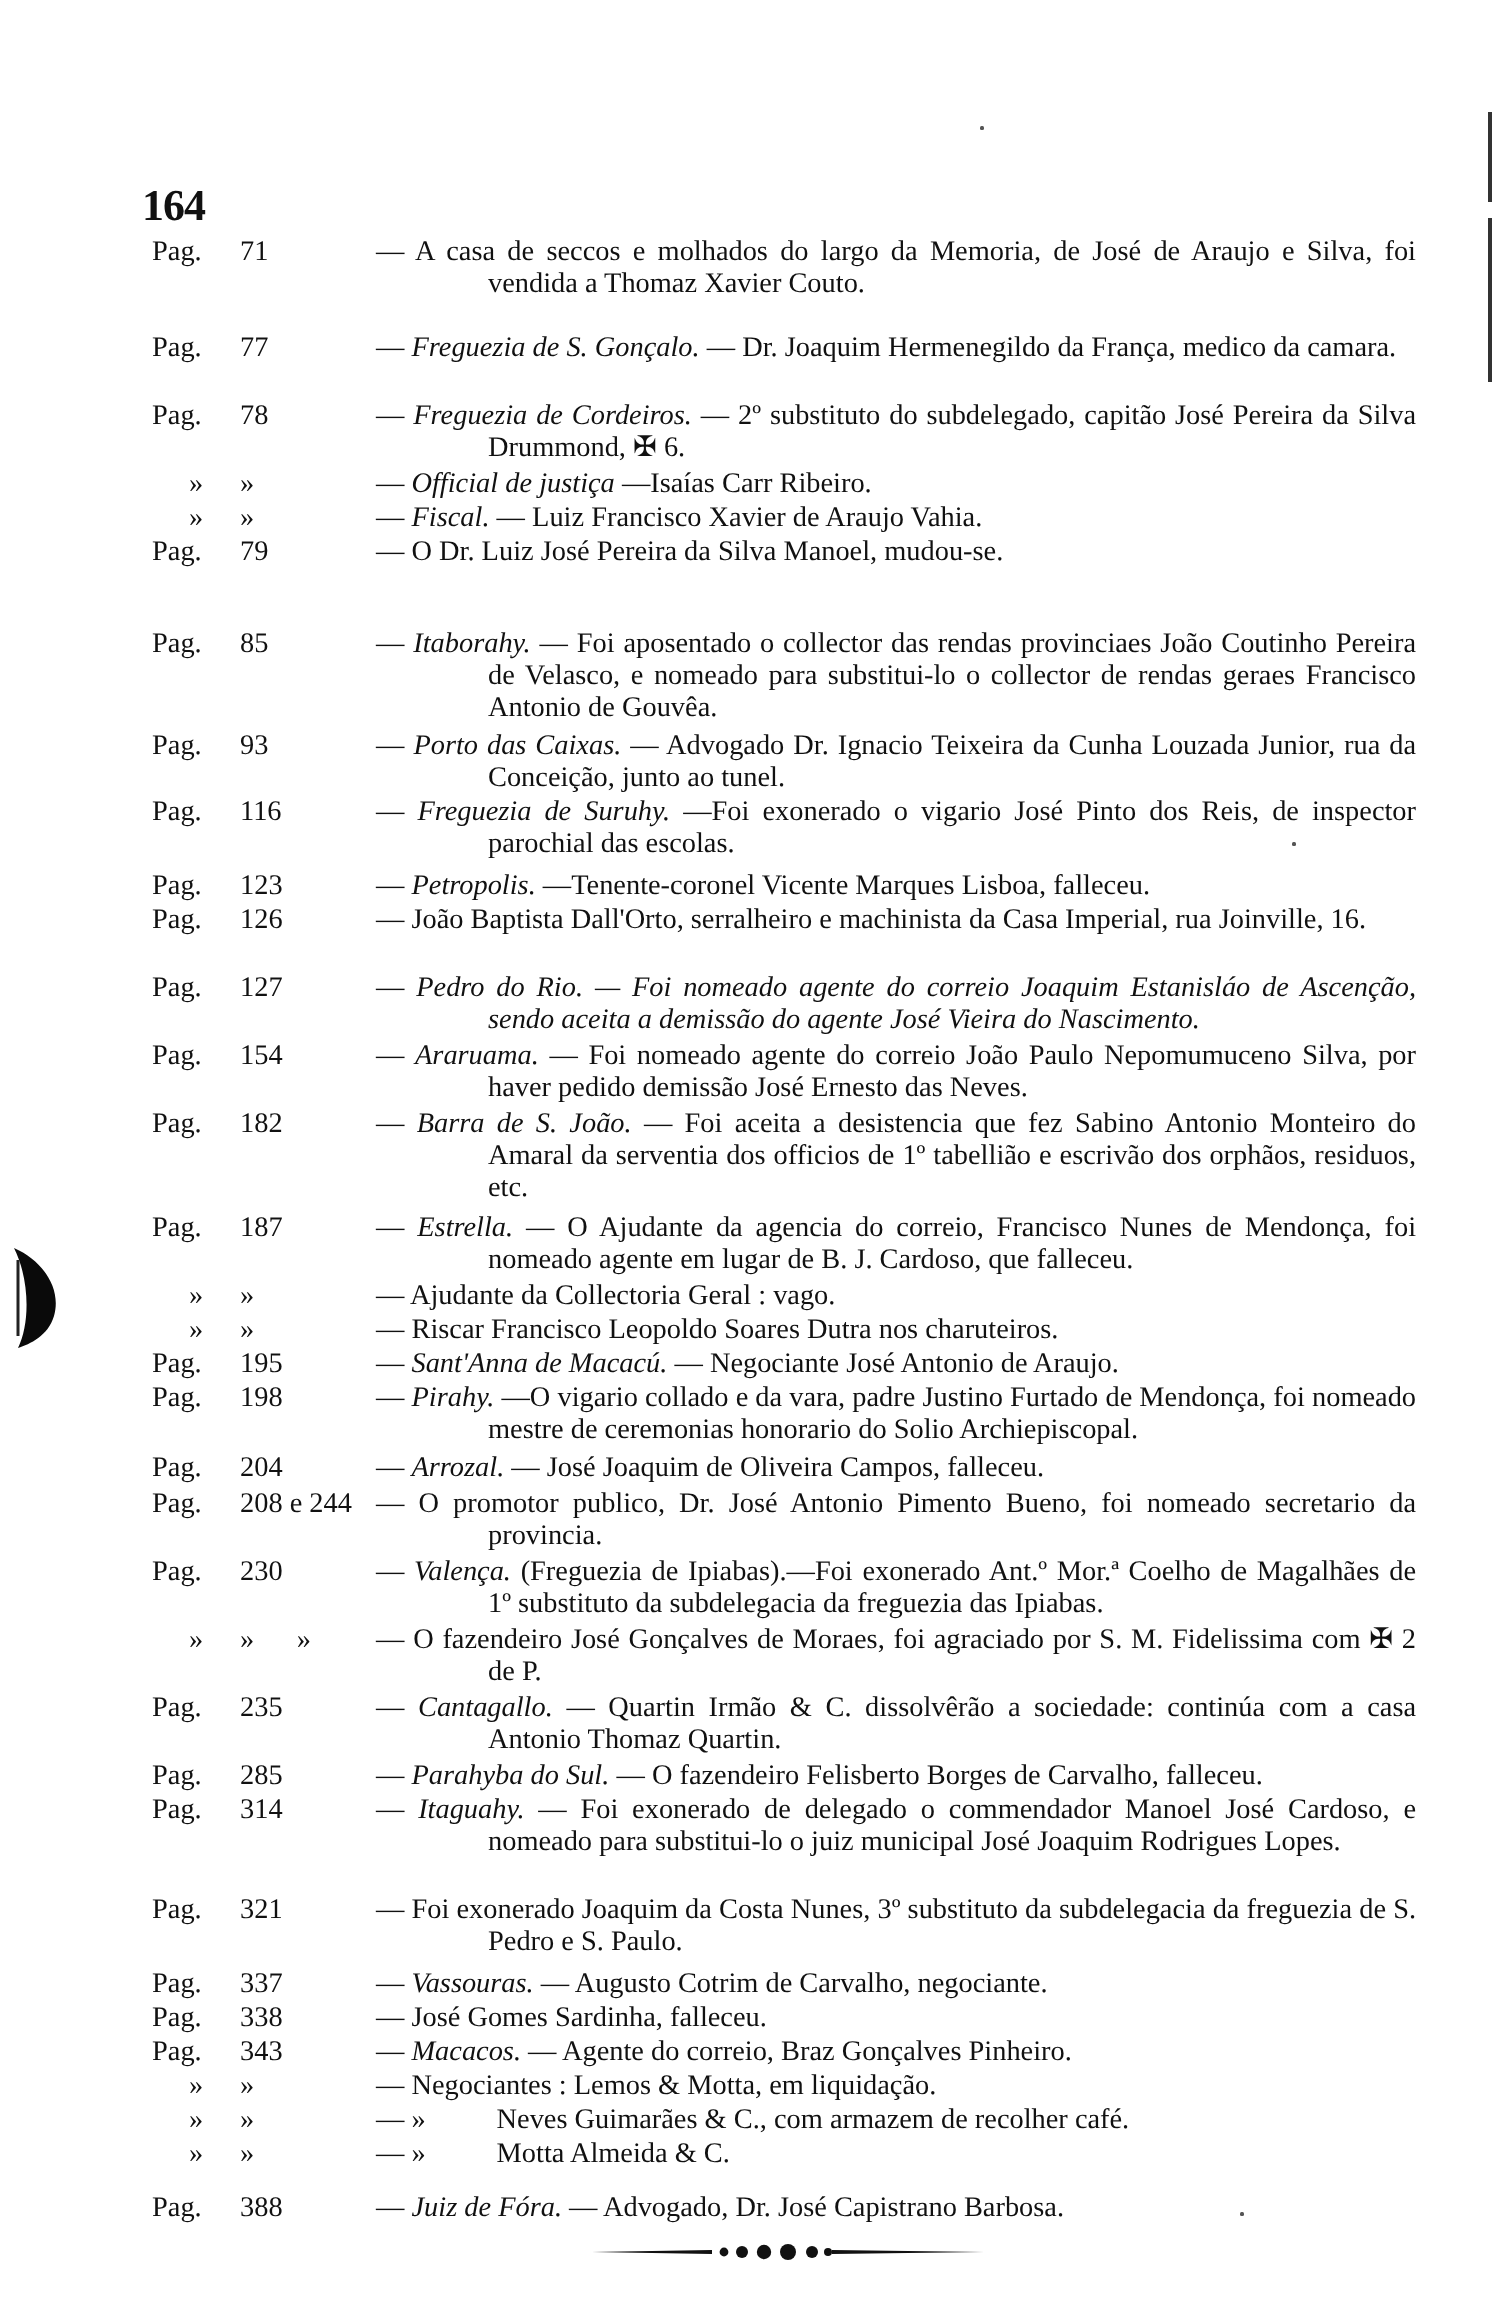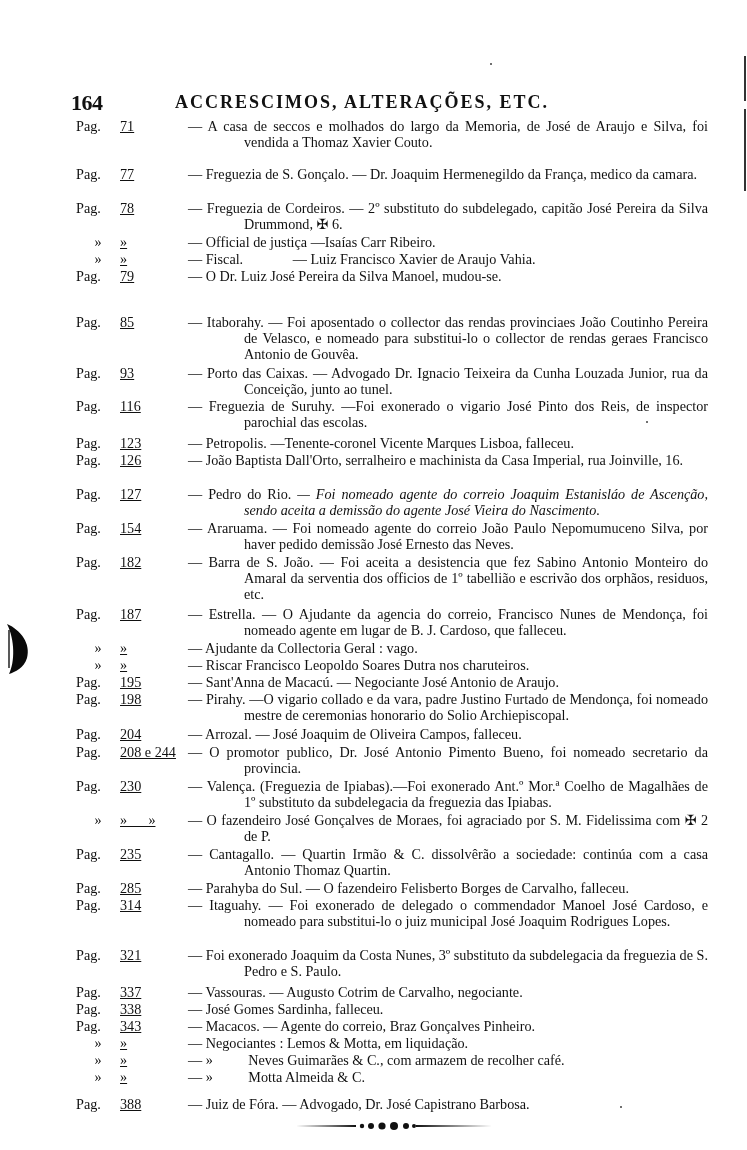--- a/index.html
+++ b/index.html
@@ -5,23 +5,23 @@
   html, body { margin:0; padding:0; background:#ffffff; }
   body { width:747px; height:1150px; position:relative; overflow:hidden;
          font-family:"Liberation Serif","DejaVu Serif",serif; color:#111; }
   .page { position:absolute; left:0; top:16px; width:637px; height:1150px; }
   .header { position:absolute; left:71px; top:74px; width:630px; height:26px; }
   .page-num { position:absolute; left:0; top:0; font-size:22px; font-weight:bold; letter-spacing:-0.5px; }
   .running-title { position:absolute; left:104px; top:2px; font-size:18px; font-weight:bold; letter-spacing:2px; font-variant:small-caps; }
   .entry { position:absolute; left:76px; width:632px; font-size:14.2px; line-height:16.2px; }
   .entry .ref { position:absolute; left:0; top:0; white-space:pre; }
   .entry .ref .pag { display:inline-block; width:44px; }
-  .entry .ref .num { display:inline-block;text-decoration:underline; }
+  .entry .ref .num { display:inline-block; }
   .entry .body { position:relative; padding-left:168px; text-indent:-56px; text-align:justify; }
-  .entry .place { }
+  .entry .place { font-style:italic; }
   .ditto .ref .pag, .ditto .ref .num { text-align:center; }
   .ornament { position:absolute; left:296px; top:1106px; width:196px; height:8px; }
   .right-rule { position:absolute; left:744px; width:1.5px; background:#333; }
   .blot { position:absolute; left:5px; top:600px; width:28px; height:60px; }
   .spec { position:absolute; width:1.5px; height:1.5px; background:#555; border-radius:50%; }
 </style>
 </head>
 <body>
 
 <div class="page">
@@ -29,21 +29,20 @@
   <div class="right-rule" style="top:40px;height:45px;"></div>
   <div class="right-rule" style="top:93px;height:82px;"></div>
 
   <svg class="blot" viewBox="0 0 28 60">
     <path d="M2,8 C16,14 26,28 22,42 C19,52 10,56 4,58 C10,46 10,24 2,8 Z" fill="#0a0a0a"></path>
     <path d="M4,14 L4,52" stroke="#222" stroke-width="1.5"></path>
   </svg>
 
   <div class="header">
     <span class="page-num">164</span>
-    <span class="running-title">ACCRESCIMOS, ALTERAÇÕES, ETC.</span>
   </div>
 
   <div id="entries">
       <div class="entry" style="top: 102px;">
         <span class="ref"><span class="pag">Pag.</span><span class="num">71</span></span>
         <div class="body"><span>—</span> <span style="white-space: pre-wrap;">A casa de seccos e molhados do largo da Memoria, de José de Araujo e Silva, foi vendida a Thomaz Xavier Couto.</span></div>
       </div>
       <div class="entry" style="top: 150px;">
         <span class="ref"><span class="pag">Pag.</span><span class="num">77</span></span>
         <div class="body"><span>—</span> <span class="place">Freguezia de S. Gonçalo.</span> <span style="white-space: pre-wrap;">— Dr. Joaquim Hermenegildo da França, medico da camara.</span></div>
@@ -51,21 +50,21 @@
       <div class="entry" style="top: 184px;">
         <span class="ref"><span class="pag">Pag.</span><span class="num">78</span></span>
         <div class="body"><span>—</span> <span class="place">Freguezia de Cordeiros.</span> <span style="white-space: pre-wrap;">— 2º substituto do subdelegado, capitão José Pereira da Silva Drummond, ✠ 6.</span></div>
       </div>
       <div class="entry ditto" style="top: 218px;">
         <span class="ref"><span class="pag">»</span><span class="num">»</span></span>
         <div class="body"><span>—</span> <span class="place">Official de justiça</span> <span style="white-space: pre-wrap;">—Isaías Carr Ribeiro.</span></div>
       </div>
       <div class="entry ditto" style="top: 235px;">
         <span class="ref"><span class="pag">»</span><span class="num">»</span></span>
-        <div class="body"><span>—</span> <span class="place">Fiscal.</span> <span style="white-space: pre-wrap; margin-left: 46px;">— Luiz Francisco Xavier de Araujo Vahia.</span></div>
+        <div class="body"><span>—</span> <span class="place">Fiscal.</span> <span style="white-space: pre-wrap;">— Luiz Francisco Xavier de Araujo Vahia.</span></div>
       </div>
       <div class="entry" style="top: 252px;">
         <span class="ref"><span class="pag">Pag.</span><span class="num">79</span></span>
         <div class="body"><span>—</span> <span style="white-space: pre-wrap;">O Dr. Luiz José Pereira da Silva Manoel, mudou-se.</span></div>
       </div>
       <div class="entry" style="top: 298px;">
         <span class="ref"><span class="pag">Pag.</span><span class="num">85</span></span>
         <div class="body"><span>—</span> <span class="place">Itaborahy.</span> <span style="white-space: pre-wrap;">— Foi aposentado o collector das rendas provinciaes João Coutinho Pereira de Velasco, e nomeado para substitui-lo o collector de rendas geraes Francisco Antonio de Gouvêa.</span></div>
       </div>
       <div class="entry" style="top: 349px;">

